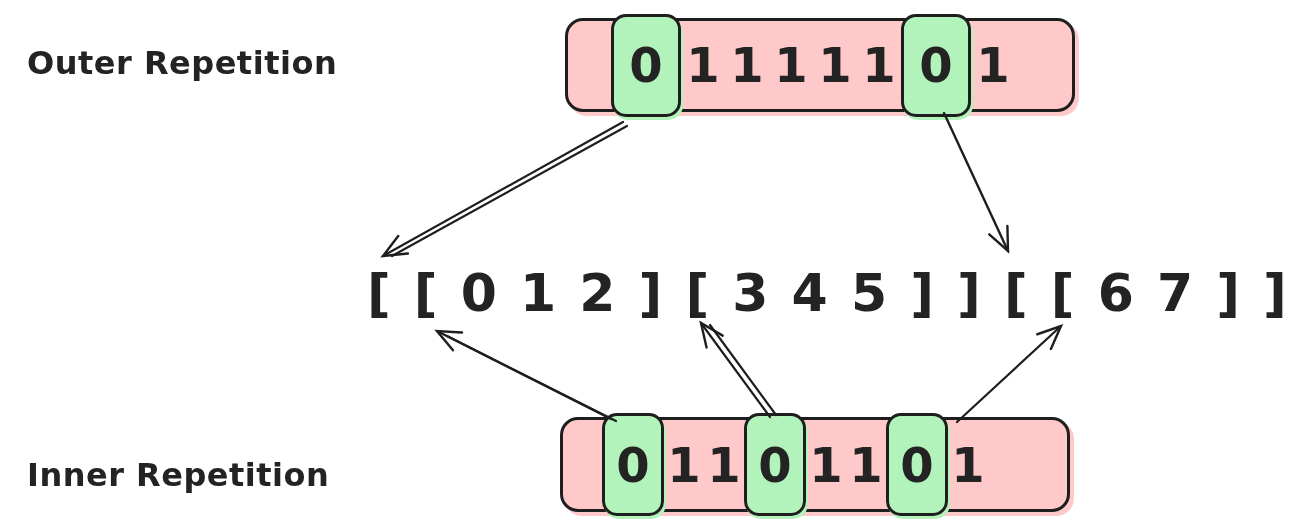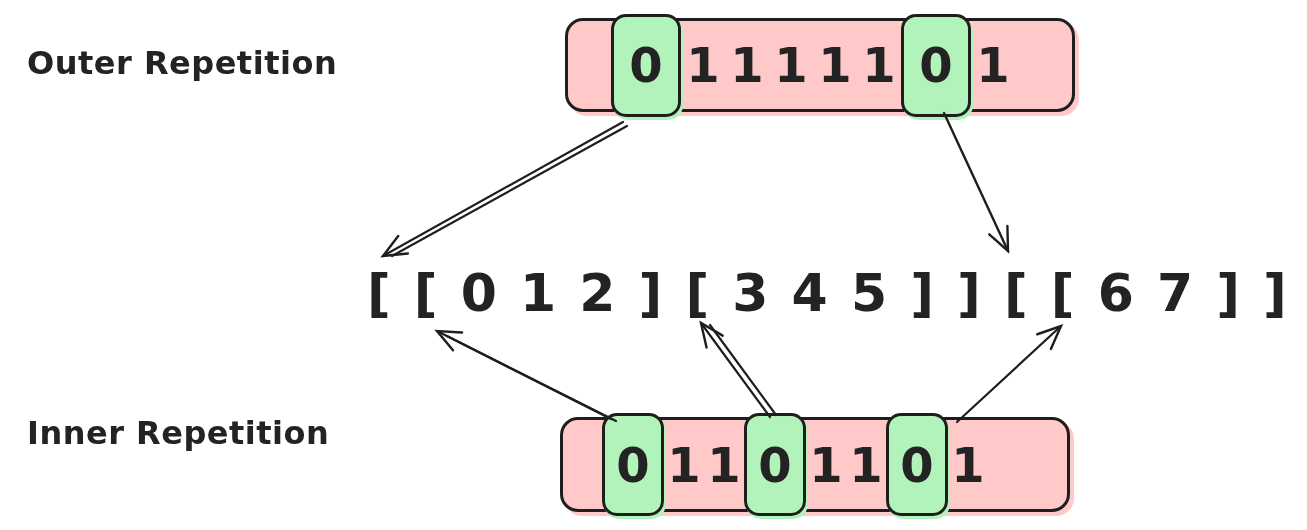--- a/index.html
+++ b/index.html
@@ -16,21 +16,21 @@
 
   .diagram-label{
     position:absolute;
     font-size:32px;
     font-weight:600;
     letter-spacing:0.5px;
     color:#232323;
     white-space:nowrap;
   }
   .label-outer{left:27px;top:44px;}
-  .label-inner{left:27px;top:414px;}
+  .label-inner{left:27px;top:456px;}
 
   .bit-bar{
     position:absolute;
     background:var(--bar-fill);
     border:3px solid var(--stroke);
     border-radius:18px;
     box-shadow:4px 4px 0 0 var(--bar-fill);
   }
   .bar-outer{left:565px;top:18px;width:510px;height:94px;}
   .bar-inner{left:560px;top:417px;width:510px;height:95px;}

